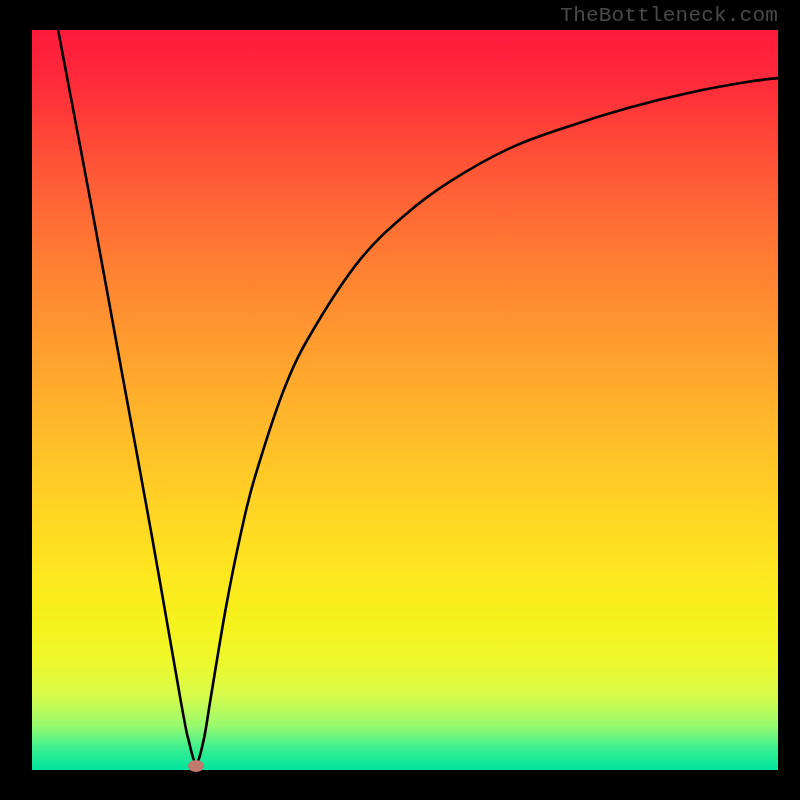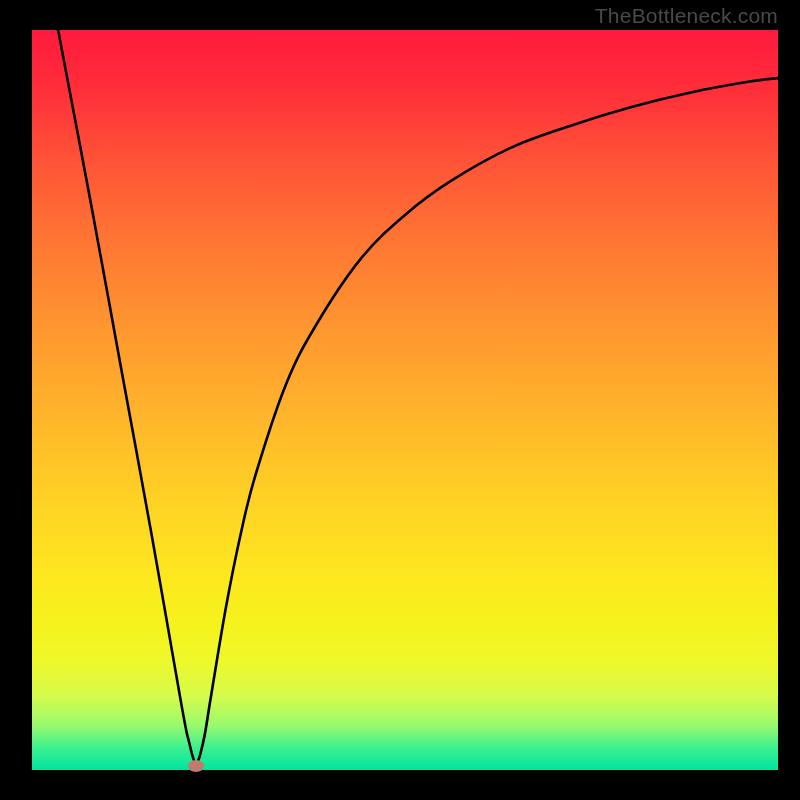--- a/index.html
+++ b/index.html
@@ -2,21 +2,21 @@
 <html><head>
 <meta charset="utf-8">
 <style>
   * { margin: 0; padding: 0; box-sizing: border-box; }
   body { width: 800px; height: 800px; background: #000; position: relative; overflow: hidden; }
   .watermark {
     position: absolute;
     top: 4px;
     right: 22px;
     color: #4a4a4a;
-    font-family: Liberation Sans, sans-serif;
+    font-family: Liberation Mono, monospace;
     font-size: 21px;
     font-weight: 500;
     z-index: 10;
     letter-spacing: 0.2px;
   }
   .plot-area {
     position: absolute;
     left: 32px;
     top: 30px;
     width: 746px;

